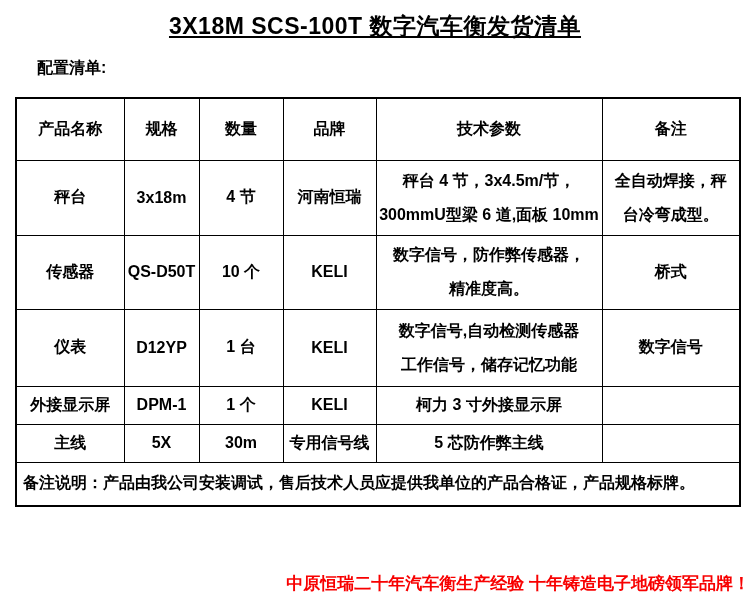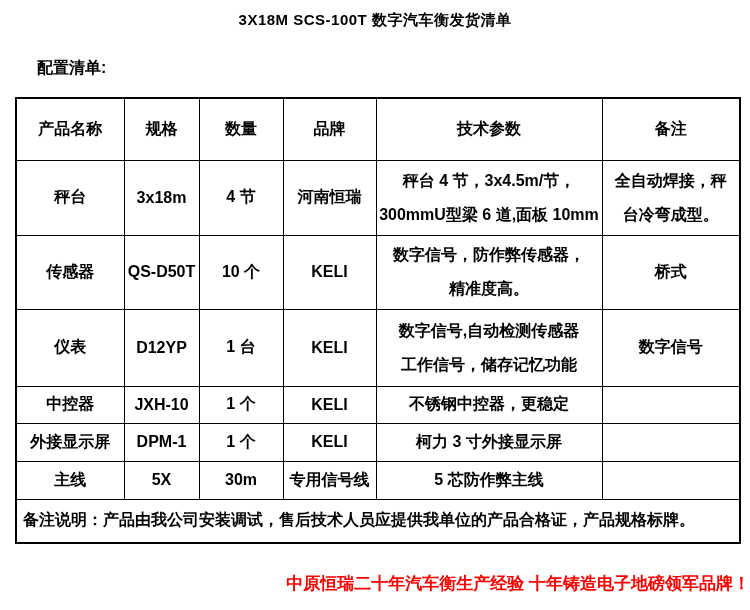--- a/index.html
+++ b/index.html
@@ -12,23 +12,24 @@
     color: #000000;
     overflow: hidden;
   }
   .title {
     position: absolute;
     top: 11px;
     left: 0;
     width: 100%;
     margin: 0;
     text-align: center;
-    font-size: 15px;
+    font-size: 23px;
     font-weight: bold;
     letter-spacing: 0.5px;
+    text-decoration: underline;
   }
   .subtitle {
     position: absolute;
     top: 58px;
     left: 37px;
     font-size: 16px;
     font-weight: bold;
   }
   table.spec-table {
     position: absolute;
@@ -136,28 +137,20 @@
       <td>D12YP</td>
       <td>1 台</td>
       <td>KELI</td>
       <td class="multiline">
         <div class="line">数字信号,自动检测传感器</div>
         <div class="line">工作信号，储存记忆功能</div>
       </td>
       <td>数字信号</td>
     </tr>
 
-    <tr class="h-row4">
-      <td>中控器</td>
-      <td>JXH-10</td>
-      <td>1 个</td>
-      <td>KELI</td>
-      <td>不锈钢中控器，更稳定</td>
-      <td></td>
-    </tr>
 
     <tr class="h-row5">
       <td>外接显示屏</td>
       <td>DPM-1</td>
       <td>1 个</td>
       <td>KELI</td>
       <td>柯力 3 寸外接显示屏</td>
       <td></td>
     </tr>
 

